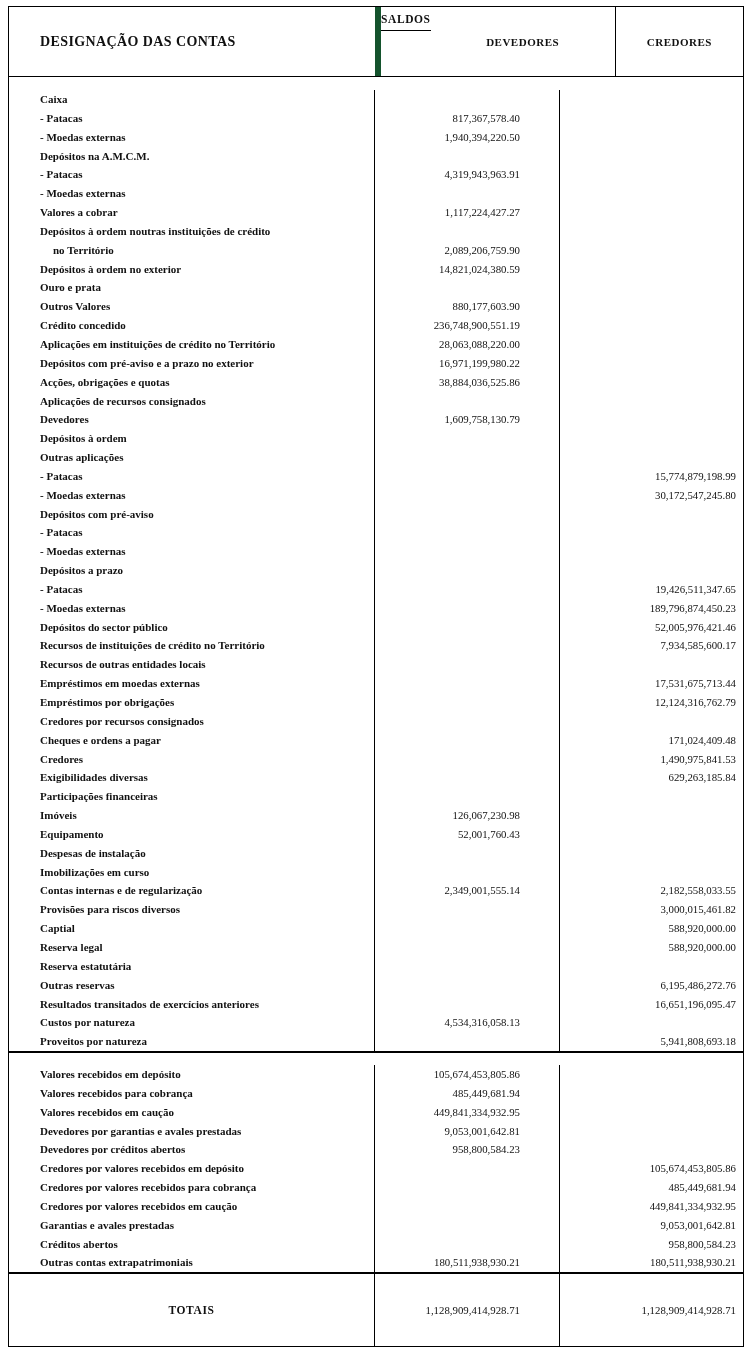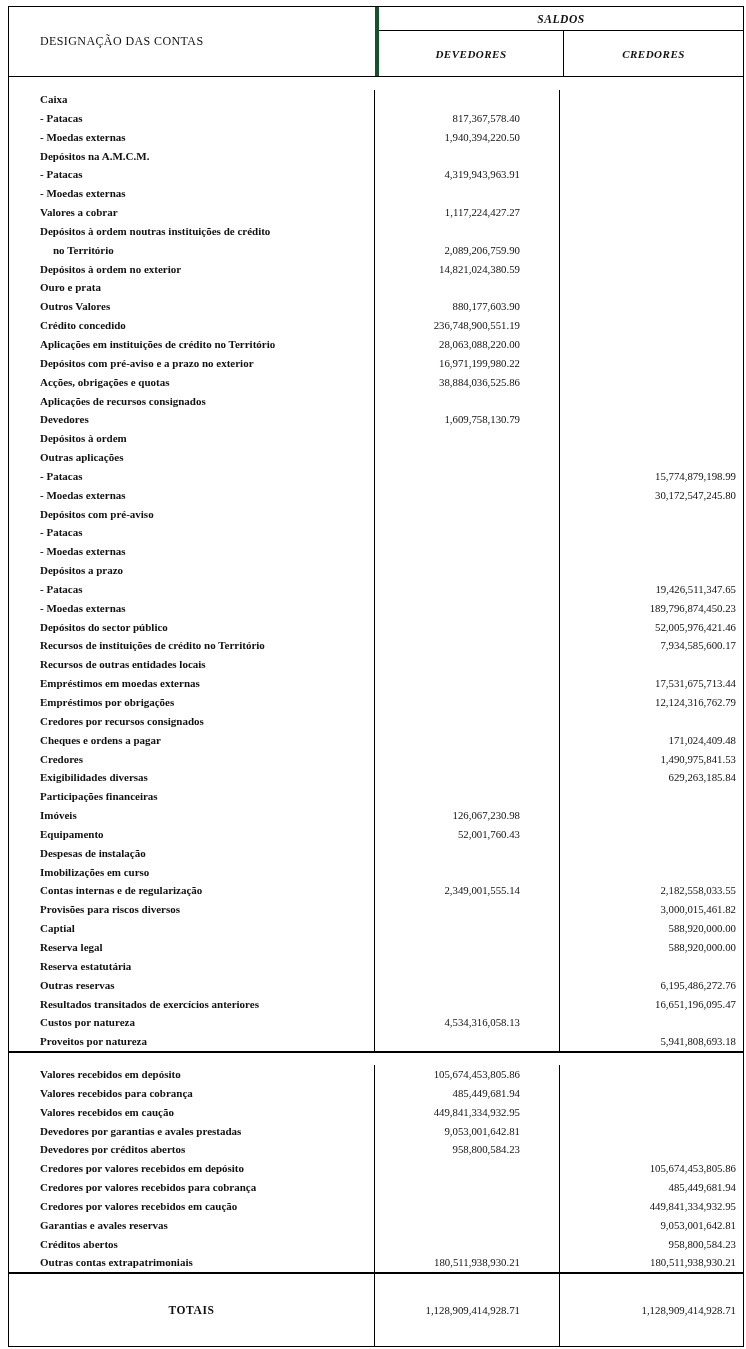--- a/index.html
+++ b/index.html
@@ -24,26 +24,26 @@
     display: grid;
     grid-template-columns: 366px 1fr;
     height: 70px;
     border-bottom: 1px solid #000;
     flex: none;
   }
   .h-designation {
     display: flex;
     align-items: center;
     padding-left: 31px;
-    font-weight: normal;
-    font-size: 12px;
+    font-weight: bold;
+    font-size: 14px;
     letter-spacing: 0.4px;
     text-align: right;
   }
-  .h-right { border-left: 4px solid #14532d; display: flex; flex-direction: column; font-style: italic; }
+  .h-right { border-left: 6px solid #14532d; display: flex; flex-direction: row; }
   .h-saldos {
     height: 24px;
     border-bottom: 1px solid #000;
     display: flex; align-items: center; justify-content: center;
     font-weight: bold; font-size: 11.5px; letter-spacing: 0.6px;
   }
   .h-split { flex: 1; display: grid; grid-template-columns: 185px 1fr; }
   .h-dev, .h-cred {
     display: flex; align-items: center; justify-content: center;
     font-weight: bold; font-size: 11px; letter-spacing: 0.5px;
@@ -395,21 +395,21 @@
         <div class="cell c-label">Credores por valores recebidos para cobrança</div>
         <div class="cell c-dev"></div>
         <div class="cell c-cred">485,449,681.94</div>
       </div>
       <div class="row">
         <div class="cell c-label">Credores por valores recebidos em caução</div>
         <div class="cell c-dev"></div>
         <div class="cell c-cred">449,841,334,932.95</div>
       </div>
       <div class="row">
-        <div class="cell c-label">Garantias e avales reservas</div>
+        <div class="cell c-label">Garantias e avales prestadas</div>
         <div class="cell c-dev"></div>
         <div class="cell c-cred">9,053,001,642.81</div>
       </div>
       <div class="row">
         <div class="cell c-label">Créditos abertos</div>
         <div class="cell c-dev"></div>
         <div class="cell c-cred">958,800,584.23</div>
       </div>
       <div class="row">
         <div class="cell c-label">Outras contas extrapatrimoniais</div>

